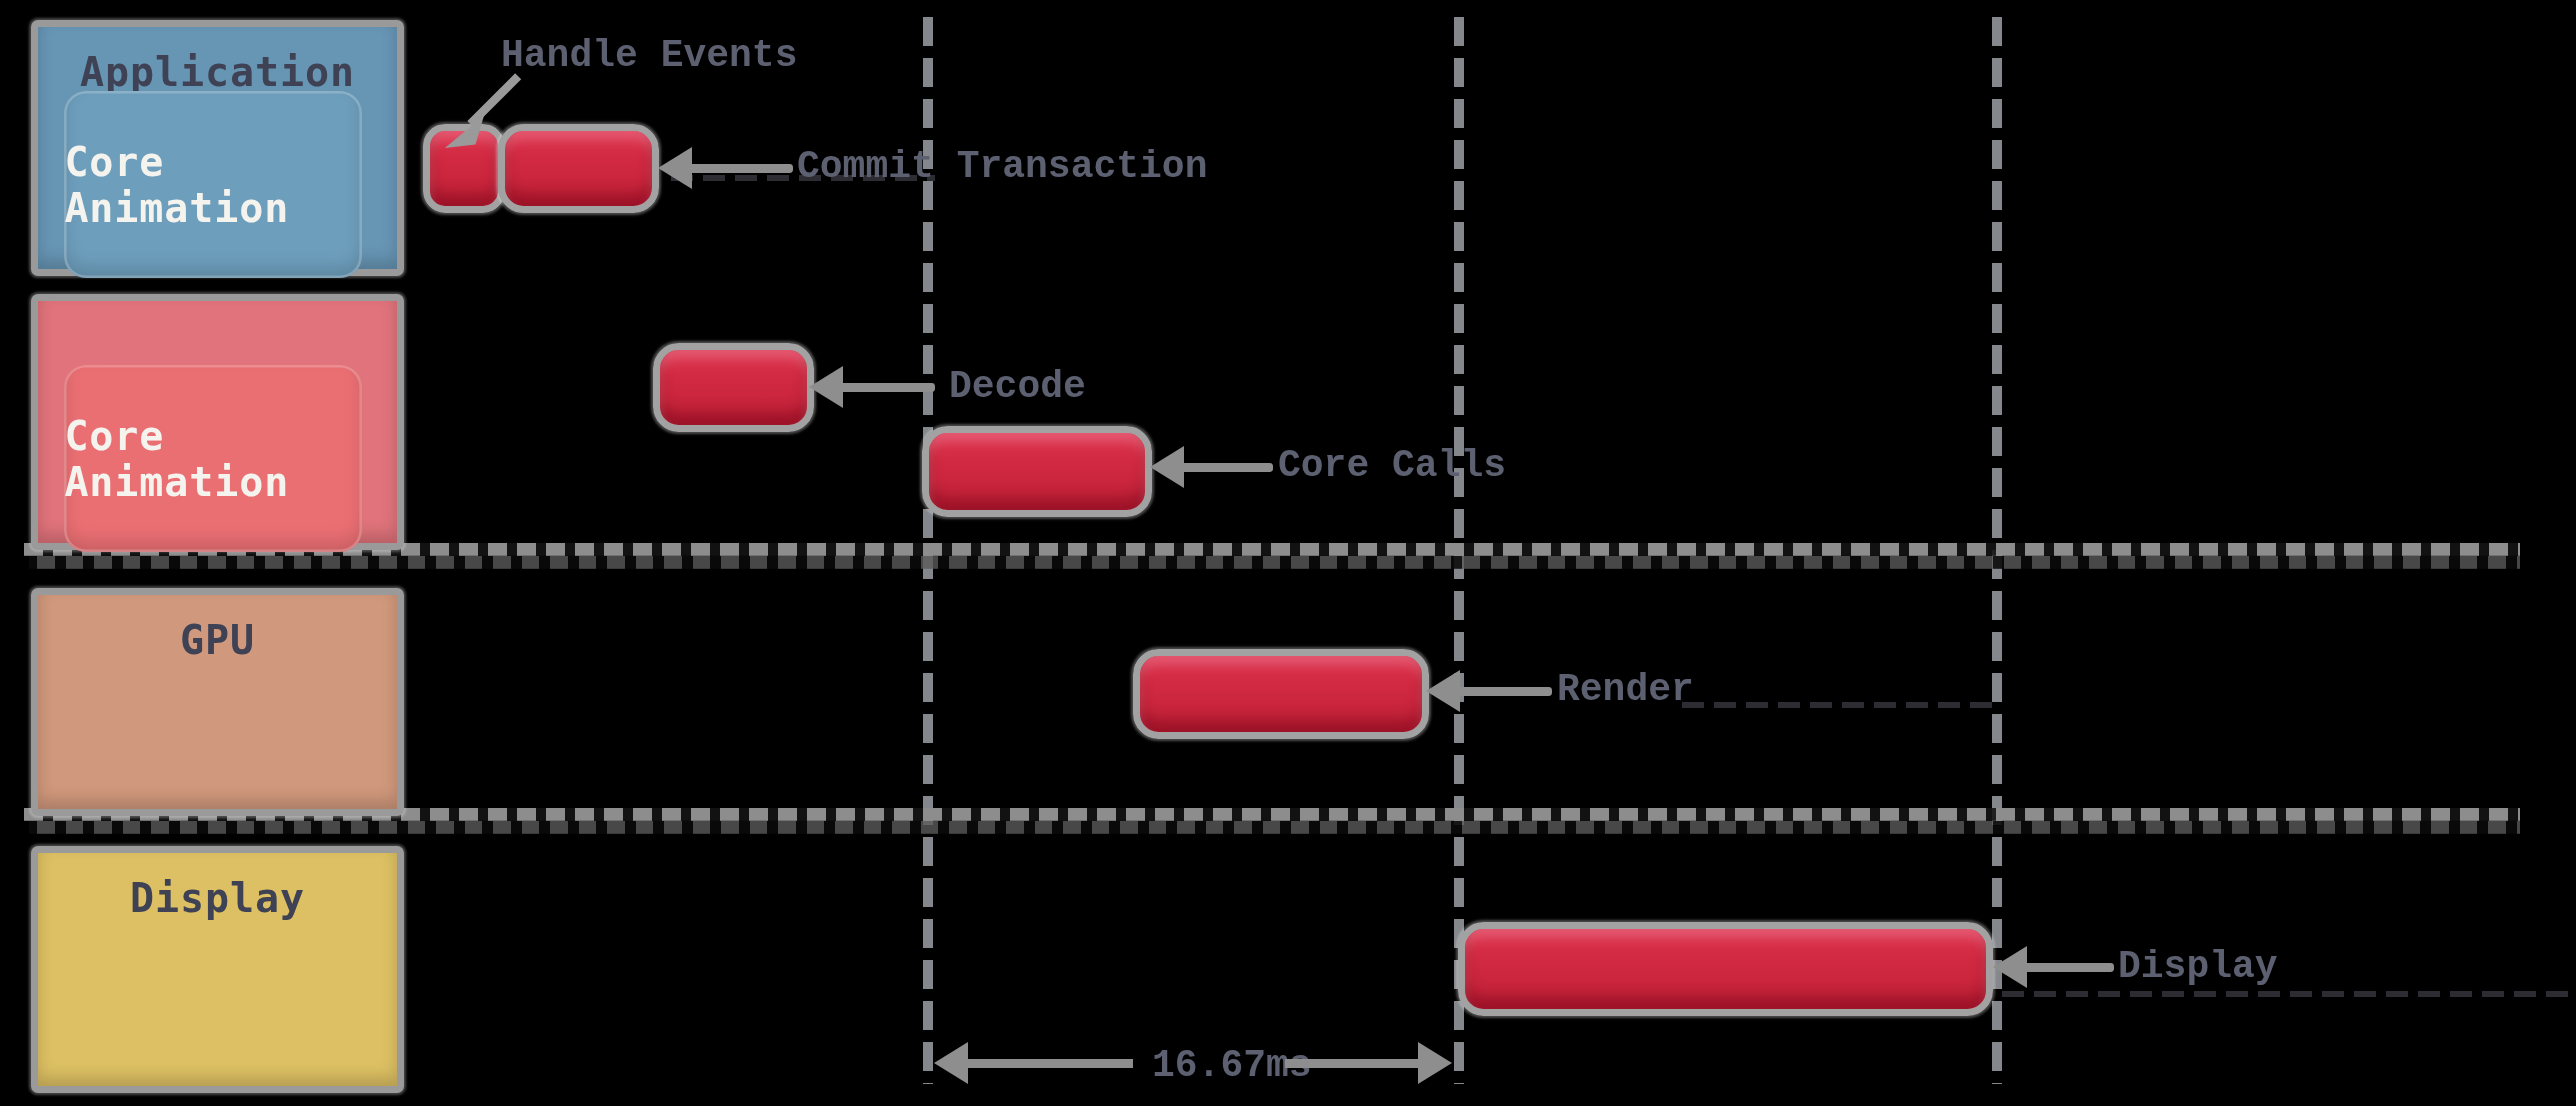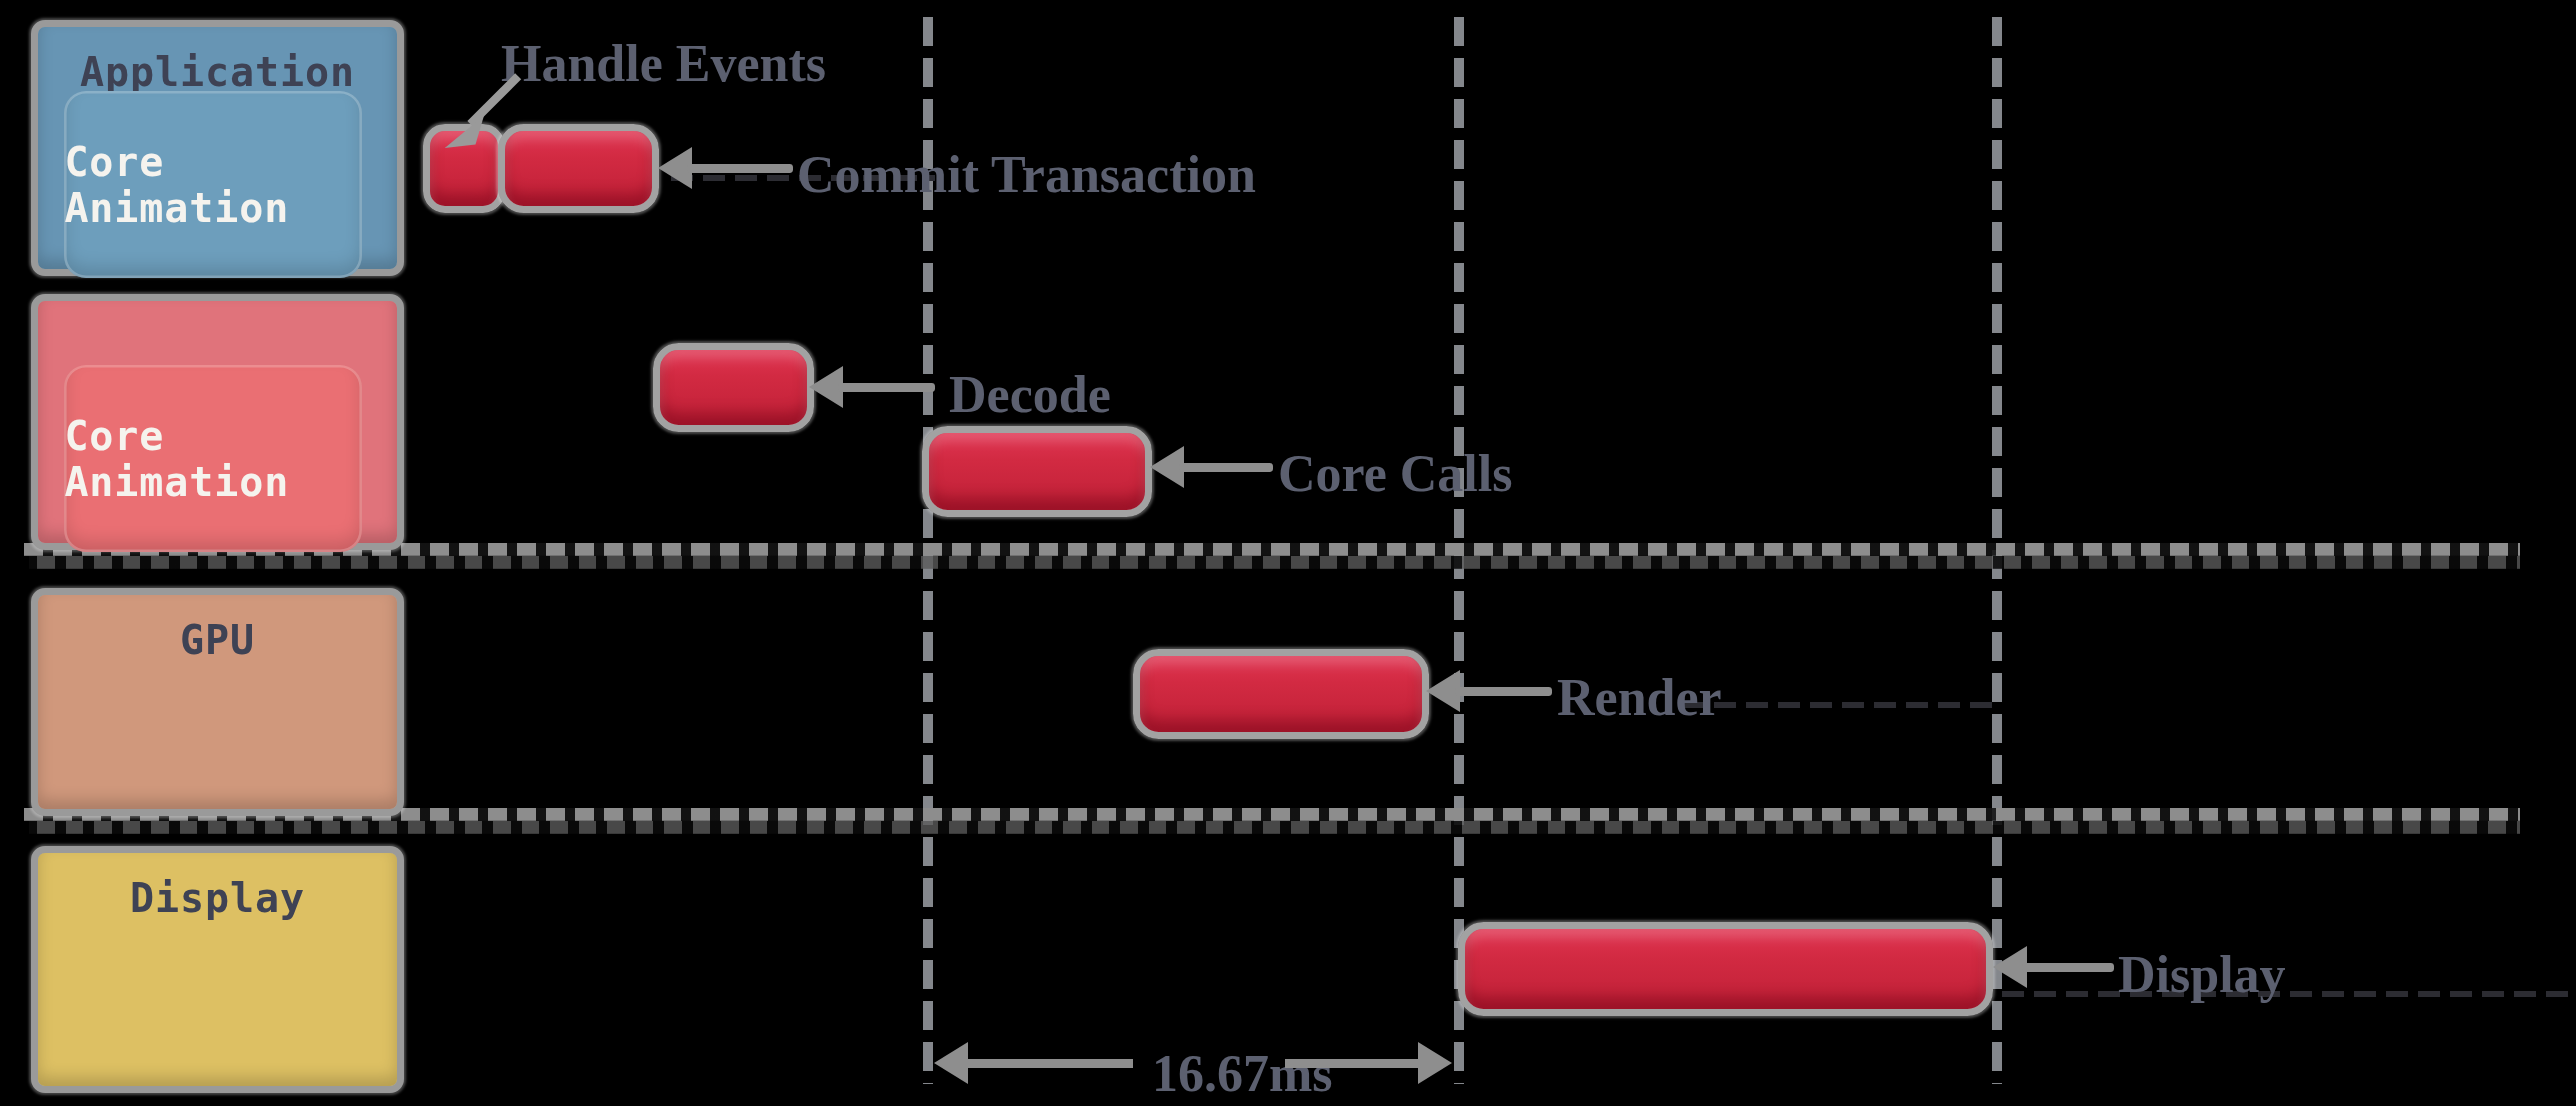--- a/index.html
+++ b/index.html
@@ -18,21 +18,21 @@
     background:
       repeating-linear-gradient(90deg,var(--band-gray) 0 19px,rgba(20,20,20,.9) 19px 29px),
       repeating-linear-gradient(90deg,rgba(90,90,90,.8) 8.5px 25.6px,rgba(10,10,10,.9) 25.6px 37px);
     background-size:100% 12.8px,100% 12.8px;
     background-position:0 0,5.1px 12.8px;
     background-repeat:no-repeat,no-repeat;
   }
   
   .rowbox{
     position:absolute;left:31px;width:373px;border:7.7px solid var(--box-border);
-    border-radius:14px;box-sizing:border-box;
+    border-radius:7px;box-sizing:border-box;
     box-shadow:0 0 2.6px 1.7px rgba(255,255,255,.28), inset 0 -8.5px 15.3px rgba(0,0,0,.18);
   }
   .rowbox .title{
     text-align:center;font-size:40px;font-weight:bold;color:var(--title-ink);
     margin-top:22px;letter-spacing:0.9px;
   }
   .innerbox{
     position:absolute;left:26.4px;top:64px;width:298px;height:187px;border-radius:22px;
     box-shadow:inset 0 0 0 2.6px rgba(255,255,255,.22), inset 0 -10.2px 17px rgba(0,0,0,.15);
     display:flex;align-items:center;justify-content:center;
@@ -65,22 +65,22 @@
     border-top:21px solid transparent;border-bottom:21px solid transparent;
     border-right:34px solid var(--arrow-gray);
   }
   .arrow-right{
     position:absolute;width:0;height:0;
     border-top:21px solid transparent;border-bottom:21px solid transparent;
     border-left:34px solid var(--arrow-gray);
   }
   
   .evlabel{
-    position:absolute;font-family:Liberation Serif, serif;
-    font-size:52px;font-weight:bold;color:var(--label-ink);white-space:nowrap;
+    position:absolute;font-family:Liberation Mono, monospace;
+    font-size:38px;font-weight:bold;color:var(--label-ink);white-space:nowrap;
     letter-spacing:0px;
   }
   
   .faint{
     position:absolute;height:6px;
     background:repeating-linear-gradient(90deg,var(--faint-line) 0 22px,transparent 22px 32px);
   }
   
   .ivl-line{position:absolute;top:1059px;height:9.4px;background:var(--arrow-gray);}
 </style>

